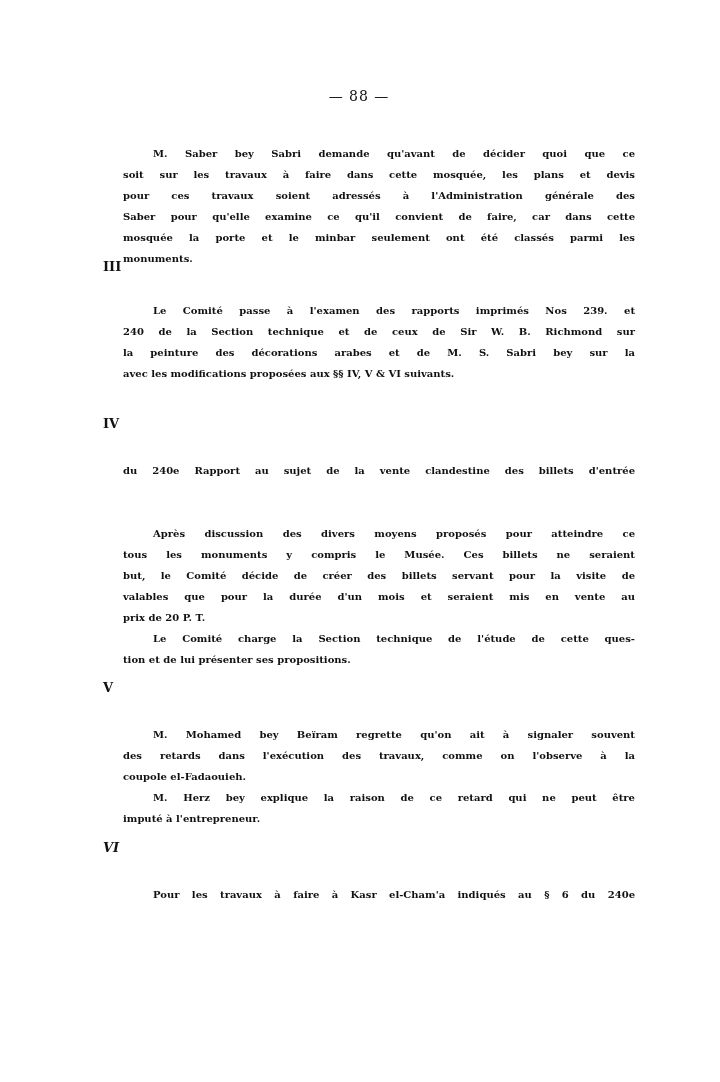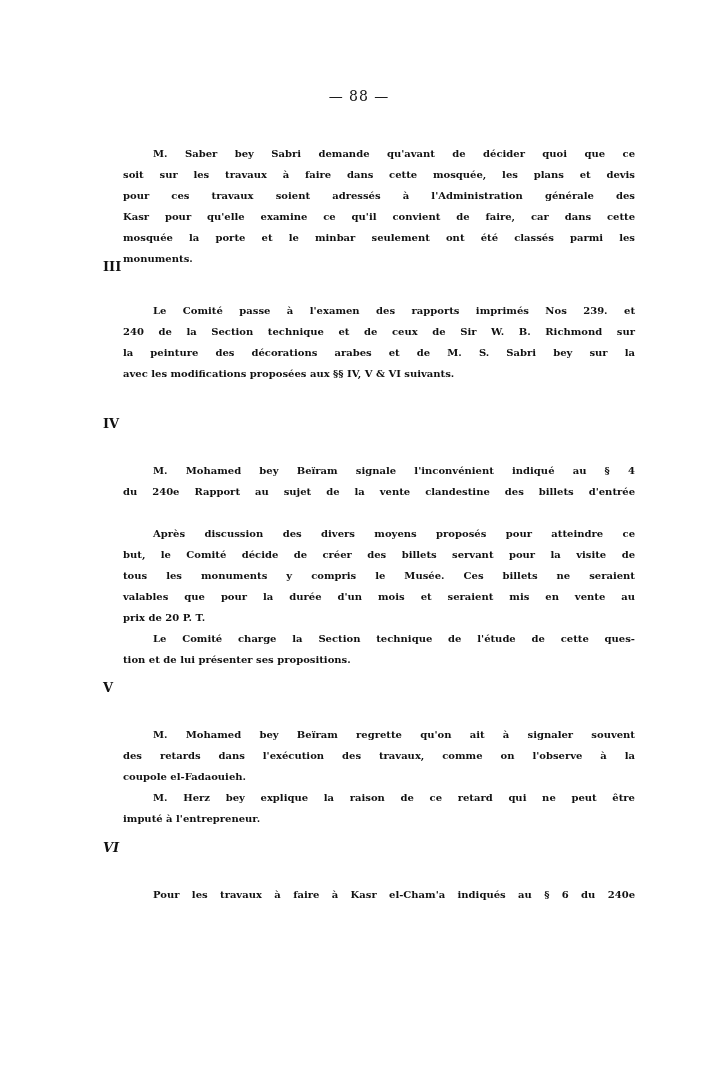--- a/index.html
+++ b/index.html
@@ -70,42 +70,41 @@
 <body>
 
 <div class="page">
 
   <div class="page-number">— 88 —</div>
 
   <div class="para" style="top:135px;">
     <span class="line indent">M. Saber bey Sabri demande qu'avant de décider quoi que ce</span>
     <span class="line">soit sur les travaux à faire dans cette mosquée, les plans et devis</span>
     <span class="line">pour ces travaux soient adressés à l'Administration générale des</span>
-    <span class="line">Kasr pour qu'elle examine ce qu'il convient de faire, car dans cette</span>
+    <span class="line">Saber pour qu'elle examine ce qu'il convient de faire, car dans cette</span>
     <span class="line">mosquée la porte et le minbar seulement ont été classés parmi les</span>
     <span class="line last">monuments.</span>
   </div>
 
   <div class="section-heading" style="top:259px;">III</div>
   <div class="para" style="top:292px;">
     <span class="line indent">Le Comité passe à l'examen des rapports imprimés Nos 239. et</span>
     <span class="line">240 de la Section technique et de ceux de Sir W. B. Richmond sur</span>
     <span class="line">la peinture des décorations arabes et de M. S. Sabri bey sur la</span>
     <span class="line last">avec les modifications proposées aux §§ IV, V &amp; VI suivants.</span>
   </div>
 
   <div class="section-heading" style="top:416px;">IV</div>
   <div class="para" style="top:452px;">
-    <span class="line indent">M. Mohamed bey Beïram signale l'inconvénient indiqué au § 4</span>
     <span class="line">du 240e Rapport au sujet de la vente clandestine des billets d'entrée</span>
   </div>
   <div class="para" style="top:515px;">
     <span class="line indent">Après discussion des divers moyens proposés pour atteindre ce</span>
+    <span class="line">tous les monuments y compris le Musée. Ces billets ne seraient</span>
     <span class="line">but, le Comité décide de créer des billets servant pour la visite de</span>
-    <span class="line">tous les monuments y compris le Musée. Ces billets ne seraient</span>
     <span class="line">valables que pour la durée d'un mois et seraient mis en vente au</span>
     <span class="line last">prix de 20 P. T.</span>
   </div>
   <div class="para" style="top:620px;">
     <span class="line indent">Le Comité charge la Section technique de l'étude de cette ques-</span>
     <span class="line last">tion et de lui présenter ses propositions.</span>
   </div>
 
   <div class="section-heading" style="top:680px;">V</div>
   <div class="para" style="top:716px;">

